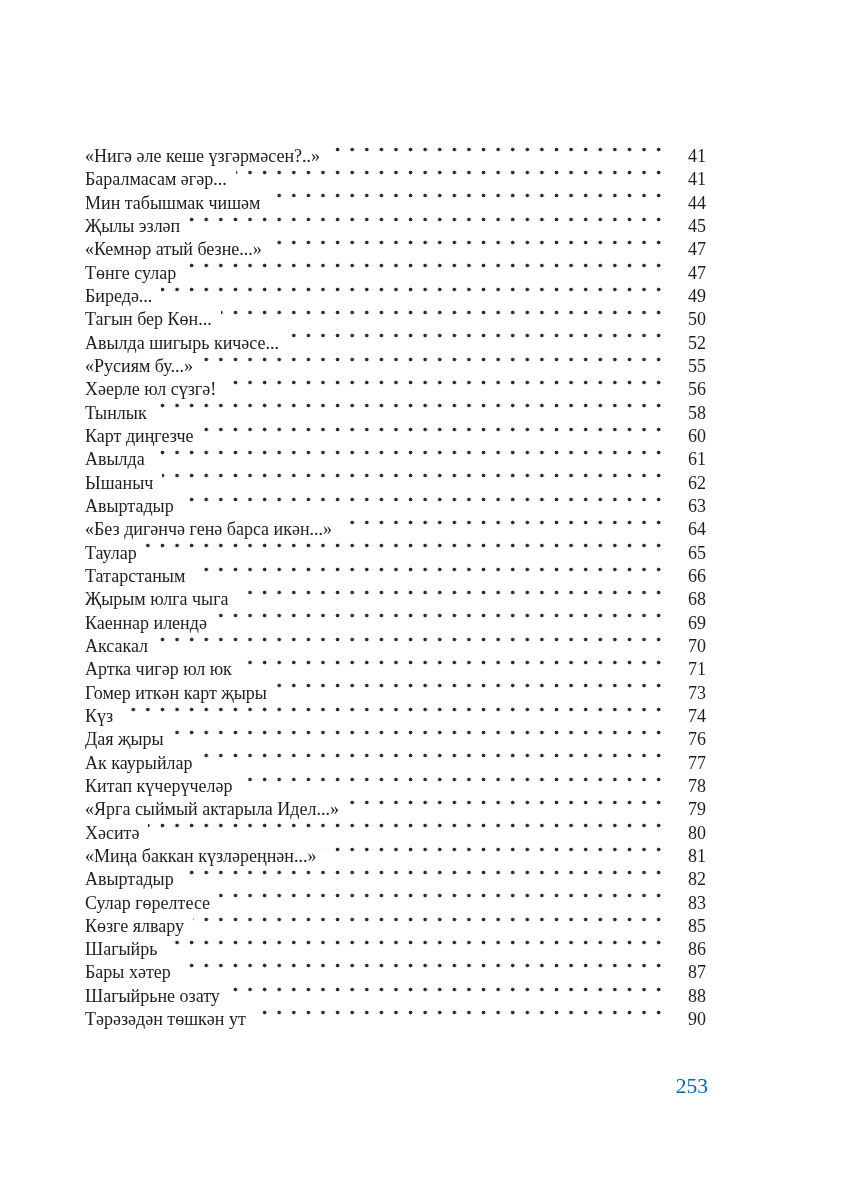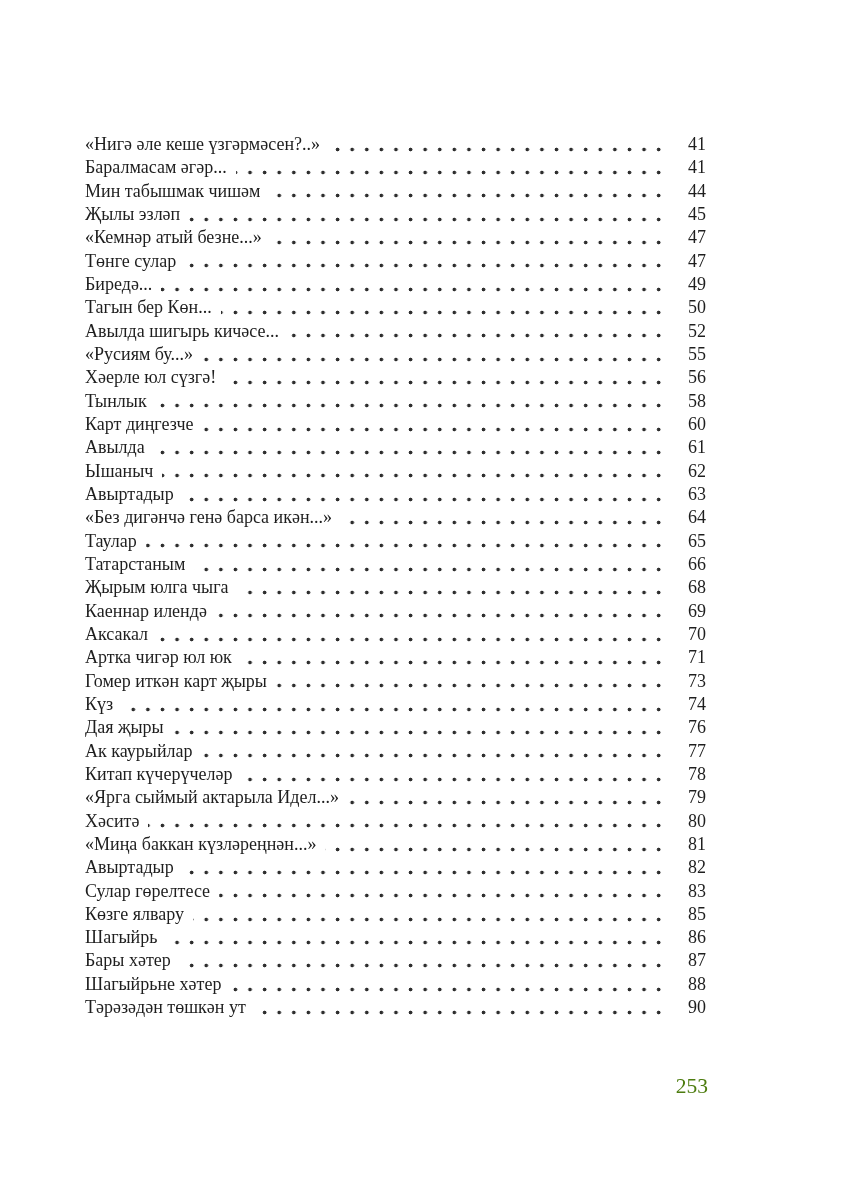--- a/index.html
+++ b/index.html
@@ -48,28 +48,29 @@
     background: #ffffff;
     padding-right: 9px;
   }
   .toc-page-num {
     position: relative;
     z-index: 1;
     background: #ffffff;
     padding-left: 9px;
     min-width: 30px;
     text-align: right;
+    margin-top: 12px;
   }
   .footer-page-number {
     position: absolute;
     top: 1074px;
     right: 136px;
     font-size: 21.5px;
     line-height: 24px;
-    color: #4d7c0f;
+    color: #0369a1;
   }
 </style>
 </head>
 <body>
 
 <div class="page">
 
   <div class="toc">
       <div class="toc-row">
     <span class="dot-leader"></span>
@@ -246,21 +247,21 @@
     <span class="toc-title">Шагыйрь</span>
     <span class="toc-page-num">86</span>
   </div>
       <div class="toc-row">
     <span class="dot-leader"></span>
     <span class="toc-title">Бары хәтер</span>
     <span class="toc-page-num">87</span>
   </div>
       <div class="toc-row">
     <span class="dot-leader"></span>
-    <span class="toc-title">Шагыйрьне хәтер</span>
+    <span class="toc-title">Шагыйрьне озату</span>
     <span class="toc-page-num">88</span>
   </div>
       <div class="toc-row">
     <span class="dot-leader"></span>
     <span class="toc-title">Тәрәзәдән төшкән ут</span>
     <span class="toc-page-num">90</span>
   </div>
     </div>
 
   <div class="footer-page-number">253</div>

